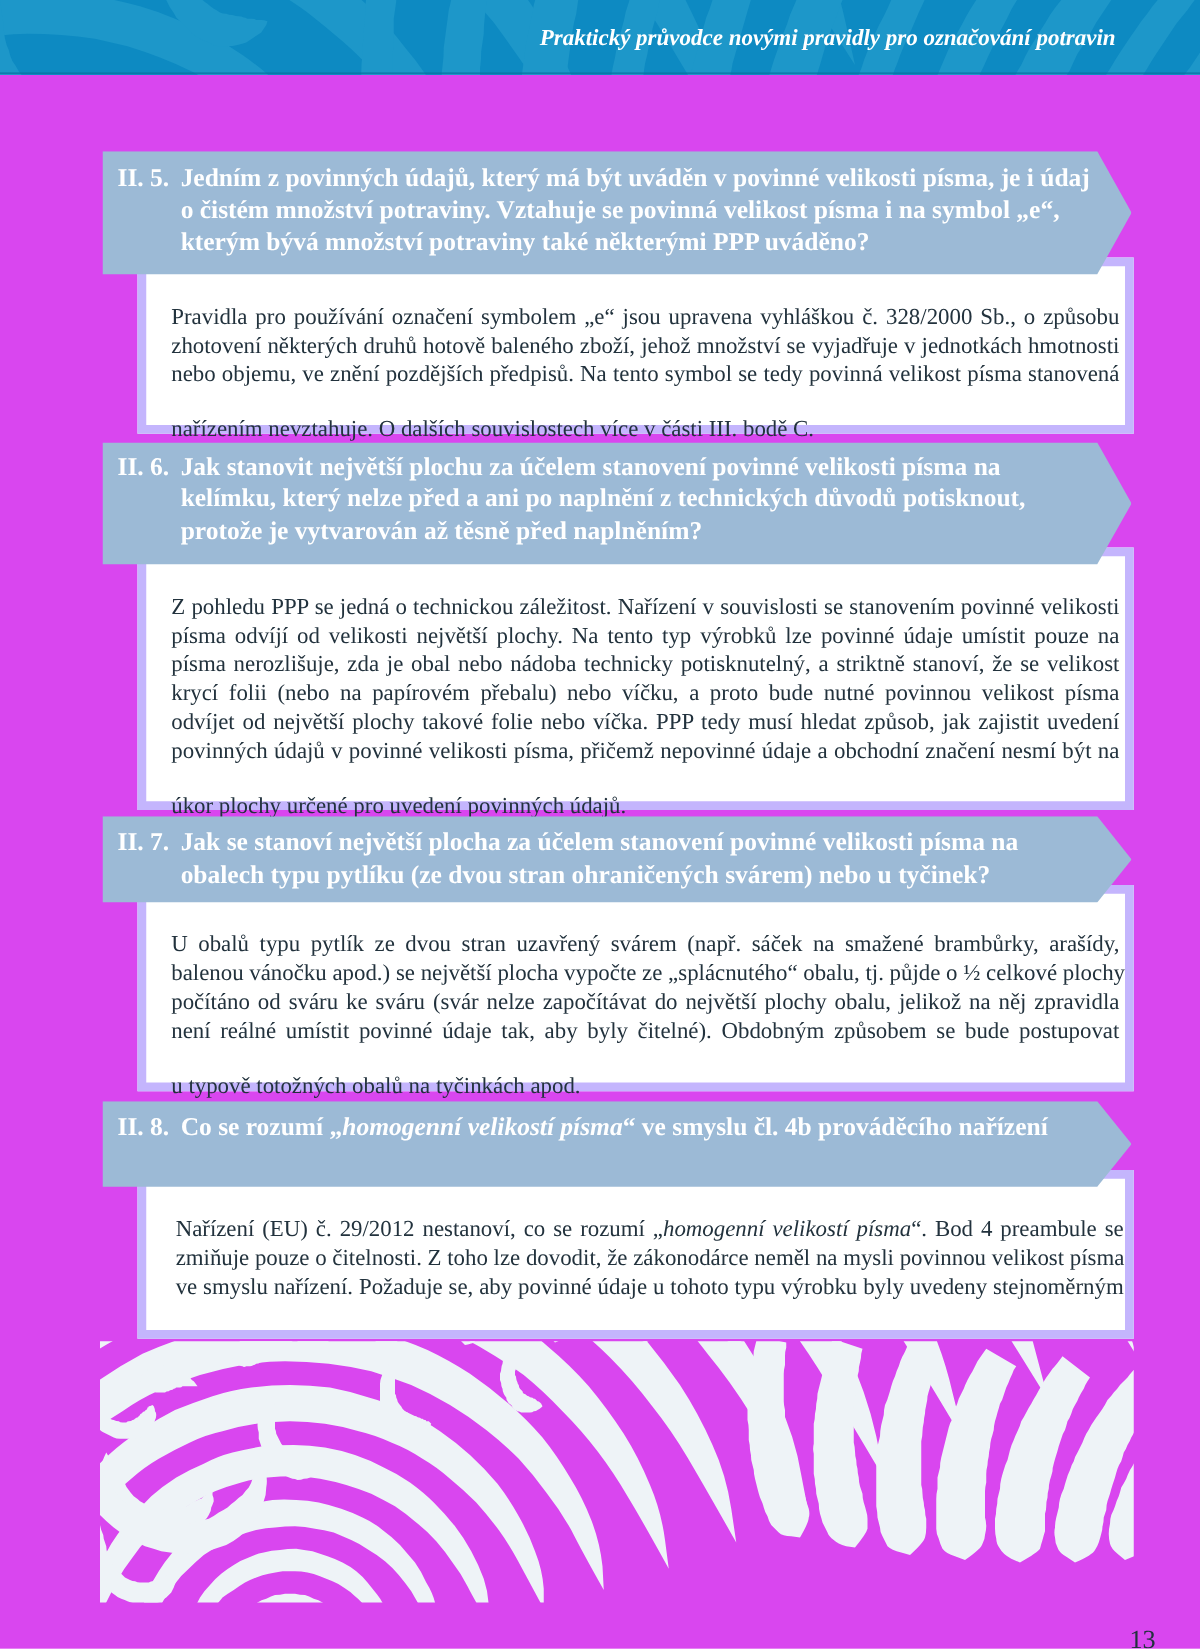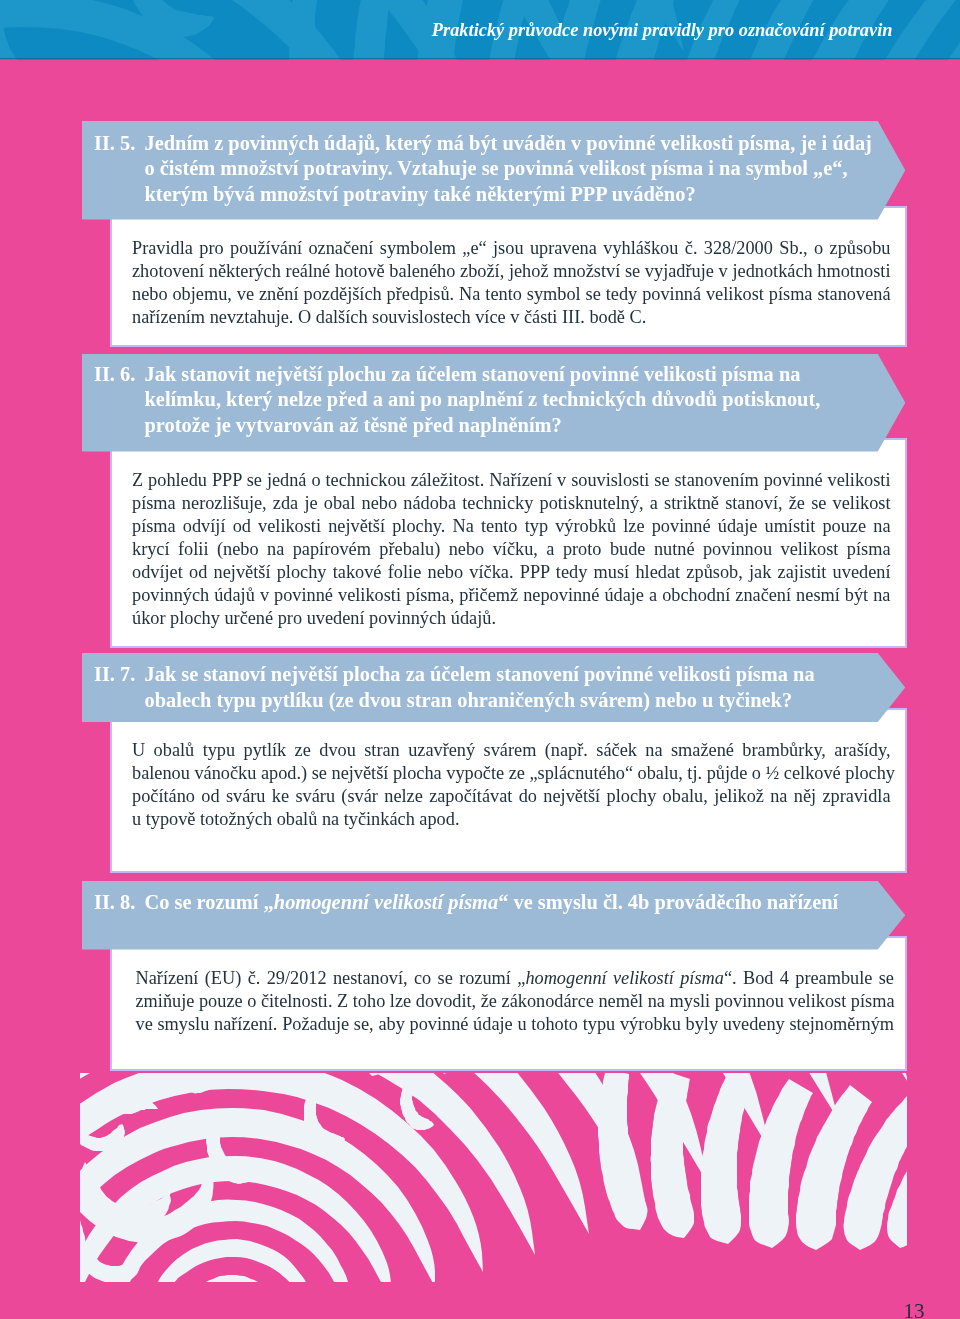--- a/index.html
+++ b/index.html
@@ -1,18 +1,18 @@
 <!DOCTYPE html>
 <html><head>
 <meta charset="utf-8">
 <style>
 html,body{margin:0;padding:0;}
   body{width:960px;height:1319px;background:#ffffff;overflow:hidden;position:relative;
        font-family:"Liberation Serif",serif;}
-  .page{position:absolute;left:0;top:0;width:960px;height:1319px;overflow:hidden;background:#ec4899;}
+  .page{position:absolute;left:0;top:0;width:960px;height:1319px;overflow:hidden;background:#d946ef;}
 
   
   .header{position:absolute;left:0;top:0;width:960px;height:60px;background:#0d8ac2;overflow:hidden;z-index:4;}
   .hdr-svg{position:absolute;left:0;top:0;display:block;}
   .hdr-rule{position:absolute;left:0;bottom:0.8px;width:960px;height:1.6px;background:#0a6e9e;opacity:.9;}
   .header-title{position:absolute;right:67.5px;top:19.5px;color:#ffffff;font-style:italic;font-weight:700;
                 font-size:18.4px;line-height:21px;white-space:nowrap;z-index:2;}
 
   
   .watermark{position:absolute;left:0;top:0;width:960px;height:1319px;overflow:hidden;z-index:0;}
@@ -20,25 +20,25 @@
 
   
   .banner{position:absolute;z-index:3;}
   .banner-svg{position:absolute;left:0;top:0;display:block;}
   .banner-text{position:absolute;left:12px;top:0;color:#ffffff;font-weight:700;font-size:20.4px;
                letter-spacing:0px;}
   .bline{white-space:nowrap;display:block;height:25.4px;line-height:25.4px;}
   .bnum,.bind{display:inline-block;width:50.5px;}
 
   
-  .answer{position:absolute;border:2px solid #c4b5fd;background:#ffffff;box-sizing:border-box;z-index:2;}
+  .answer{position:absolute;border:7px solid #c4b5fd;background:#ffffff;box-sizing:border-box;z-index:2;}
   .atext{position:absolute;color:#22323d;font-size:18.3px;}
   .aline{display:block;height:23.05px;line-height:23.05px;text-align:justify;
          text-align-last:justify;white-space:nowrap;}
-  .aline.last{text-align-last:left;}
+  .aline.last{text-align-last:left;margin-top:21px;}
 
   .pagenum{position:absolute;left:903.5px;top:1298.5px;font-size:21px;color:#22323d;z-index:5;}
 </style>
 </head>
 <body>
 
 <div class="page">
 
   <div class="watermark">
     <svg class="wm-svg" width="960" height="1319" viewBox="0 0 960 1319">
@@ -120,40 +120,40 @@
         </g>
     </svg>
     <div class="hdr-rule"></div>
     <div class="header-title">Praktický průvodce novými pravidly pro označování potravin</div>
   </div>
 
   <div id="blocks">
       <div class="answer" style="left: 109.5px; top: 205.5px; width: 797px; height: 141px;">
         <div class="atext" style="left: 20.5px; top: 29.3px; width: 758.5px;">
           <span class="aline">Pravidla pro používání označení symbolem „e“ jsou upravena vyhláškou č. 328/2000 Sb., o způsobu</span>
-          <span class="aline">zhotovení některých reálné hotově baleného zboží, jehož množství se vyjadřuje v jednotkách hmotnosti</span>
+          <span class="aline">zhotovení některých druhů hotově baleného zboží, jehož množství se vyjadřuje v jednotkách hmotnosti</span>
           <span class="aline">nebo objemu, ve znění pozdějších předpisů. Na tento symbol se tedy povinná velikost písma stanovená</span>
           <span class="aline last">nařízením nevztahuje. O dalších souvislostech více v části III. bodě C.</span>
         </div>
       </div>
       <div class="banner" style="left: 82px; top: 121px; width: 823.3px; height: 98.5px;">
         <svg class="banner-svg" width="823.3" height="98.5" viewBox="0 0 823.3 98.5">
           <polygon points="0,0 795.8,0 823.3,49.25 795.8,98.5 0,98.5" fill="#9cbad6"></polygon>
         </svg>
         <div class="banner-text" style="top: 9.8px;">
           <span class="bline"><span class="bnum">II. 5.</span><span>Jedním z povinných údajů, který má být uváděn v povinné velikosti písma, je i údaj</span></span>
           <span class="bline"><span class="bind"></span><span>o čistém množství potraviny. Vztahuje se povinná velikost písma i na symbol „e“,</span></span>
           <span class="bline"><span class="bind"></span><span>kterým bývá množství potraviny také některými PPP uváděno?</span></span>
         </div>
       </div>
       <div class="answer" style="left: 109.5px; top: 437.5px; width: 797px; height: 210px;">
         <div class="atext" style="left: 20.5px; top: 29.3px; width: 758.5px;">
           <span class="aline">Z pohledu PPP se jedná o technickou záležitost. Nařízení v souvislosti se stanovením povinné velikosti</span>
+          <span class="aline">písma odvíjí od velikosti největší plochy. Na tento typ výrobků lze povinné údaje umístit pouze na</span>
           <span class="aline">písma nerozlišuje, zda je obal nebo nádoba technicky potisknutelný, a striktně stanoví, že se velikost</span>
-          <span class="aline">písma odvíjí od velikosti největší plochy. Na tento typ výrobků lze povinné údaje umístit pouze na</span>
           <span class="aline">krycí folii (nebo na papírovém přebalu) nebo víčku, a proto bude nutné povinnou velikost písma</span>
           <span class="aline">odvíjet od největší plochy takové folie nebo víčka. PPP tedy musí hledat způsob, jak zajistit uvedení</span>
           <span class="aline">povinných údajů v povinné velikosti písma, přičemž nepovinné údaje a obchodní značení nesmí být na</span>
           <span class="aline last">úkor plochy určené pro uvedení povinných údajů.</span>
         </div>
       </div>
       <div class="banner" style="left: 82px; top: 354px; width: 823.3px; height: 85px;">
         <svg class="banner-svg" width="823.3" height="97.5" viewBox="0 0 823.3 97.5">
           <polygon points="0,0 795.8,0 823.3,48.75 795.8,97.5 0,97.5" fill="#9cbad6"></polygon>
         </svg>
@@ -161,20 +161,21 @@
           <span class="bline"><span class="bnum">II. 6.</span><span>Jak stanovit největší plochu za účelem stanovení povinné  velikosti písma na</span></span>
           <span class="bline"><span class="bind"></span><span>kelímku, který nelze před a ani po naplnění z technických důvodů potisknout,</span></span>
           <span class="bline"><span class="bind"></span><span>protože je vytvarován až těsně před naplněním?</span></span>
         </div>
       </div>
       <div class="answer" style="left: 109.5px; top: 708px; width: 797px; height: 165px;">
         <div class="atext" style="left: 20.5px; top: 29.3px; width: 758.5px;">
           <span class="aline">U obalů typu pytlík ze dvou stran uzavřený svárem (např. sáček na smažené brambůrky, arašídy,</span>
           <span class="aline">balenou vánočku apod.) se největší plocha vypočte ze „splácnutého“ obalu, tj. půjde o ½ celkové plochy</span>
           <span class="aline">počítáno od sváru ke sváru (svár nelze započítávat do největší plochy obalu, jelikož na něj zpravidla</span>
+          <span class="aline">není reálné umístit povinné údaje tak, aby byly čitelné). Obdobným způsobem se bude postupovat</span>
           <span class="aline last">u typově totožných obalů na tyčinkách apod.</span>
         </div>
       </div>
       <div class="banner" style="left: 82px; top: 653px; width: 823.3px; height: 69px;">
         <svg class="banner-svg" width="823.3" height="69" viewBox="0 0 823.3 69">
           <polygon points="0,0 795.8,0 823.3,34.5 795.8,69 0,69" fill="#9cbad6"></polygon>
         </svg>
         <div class="banner-text" style="top: 9.3px;">
           <span class="bline"><span class="bnum">II. 7.</span><span>Jak se stanoví největší plocha za účelem stanovení povinné velikosti písma na</span></span>
           <span class="bline"><span class="bind"></span><span>obalech typu pytlíku (ze dvou stran ohraničených svárem) nebo u tyčinek?</span></span>

